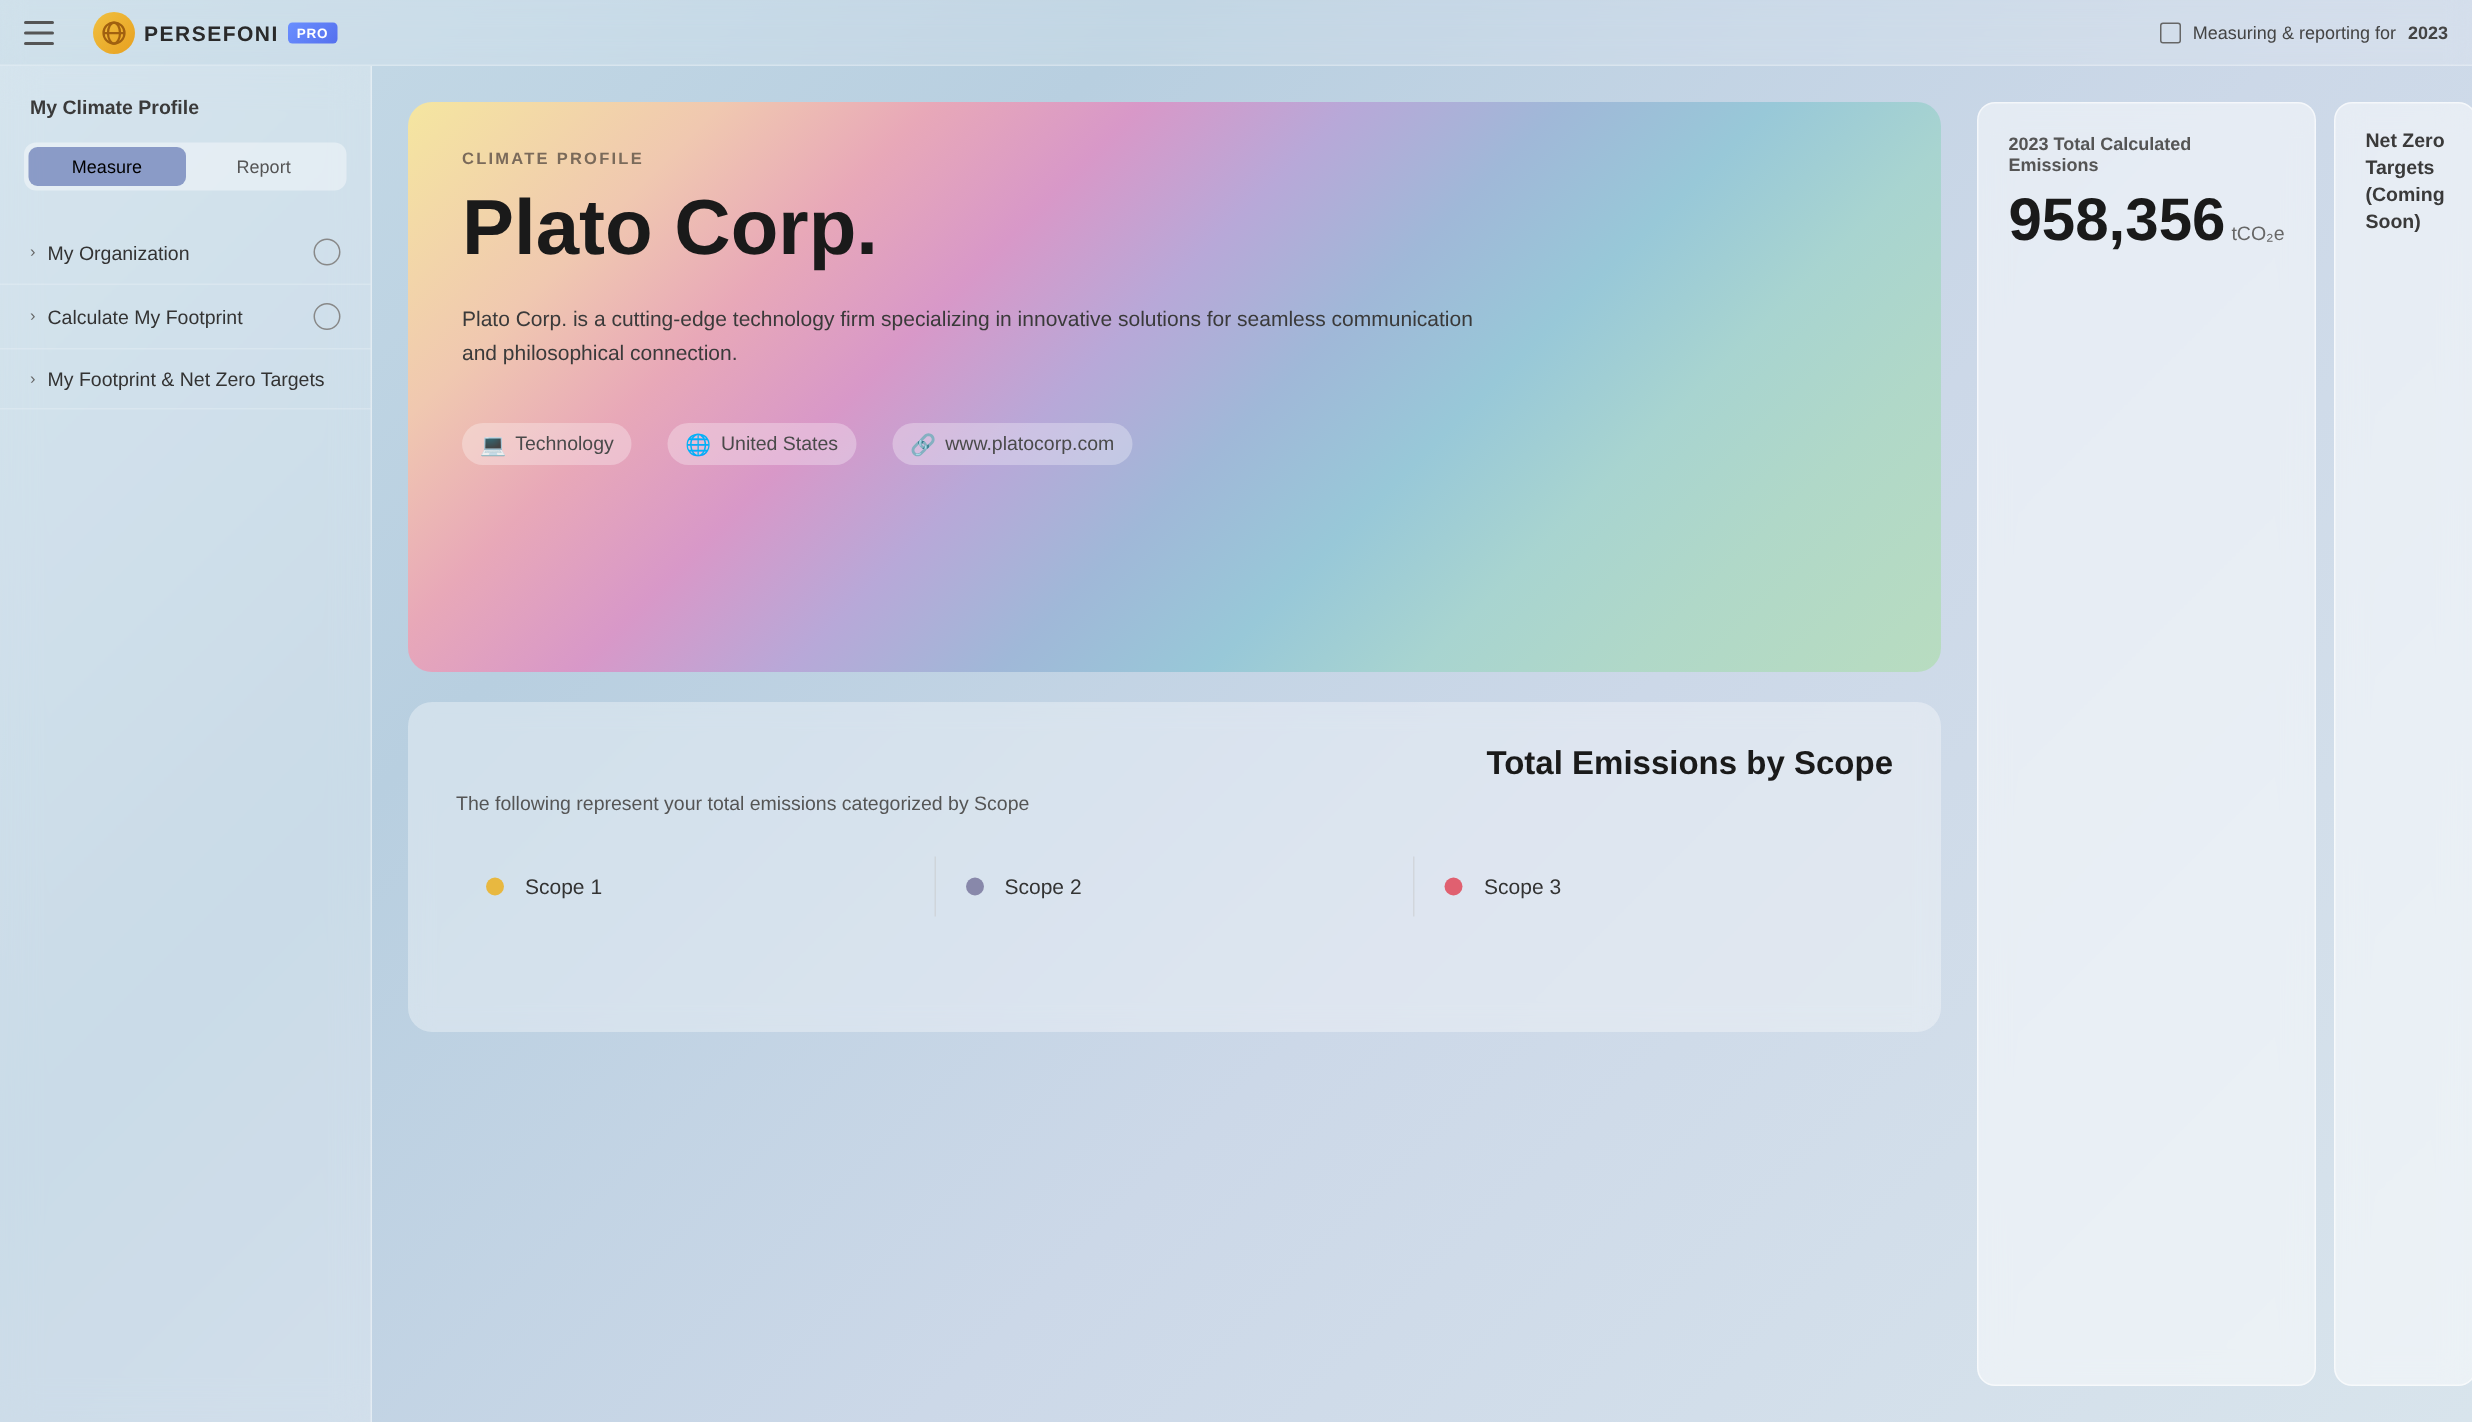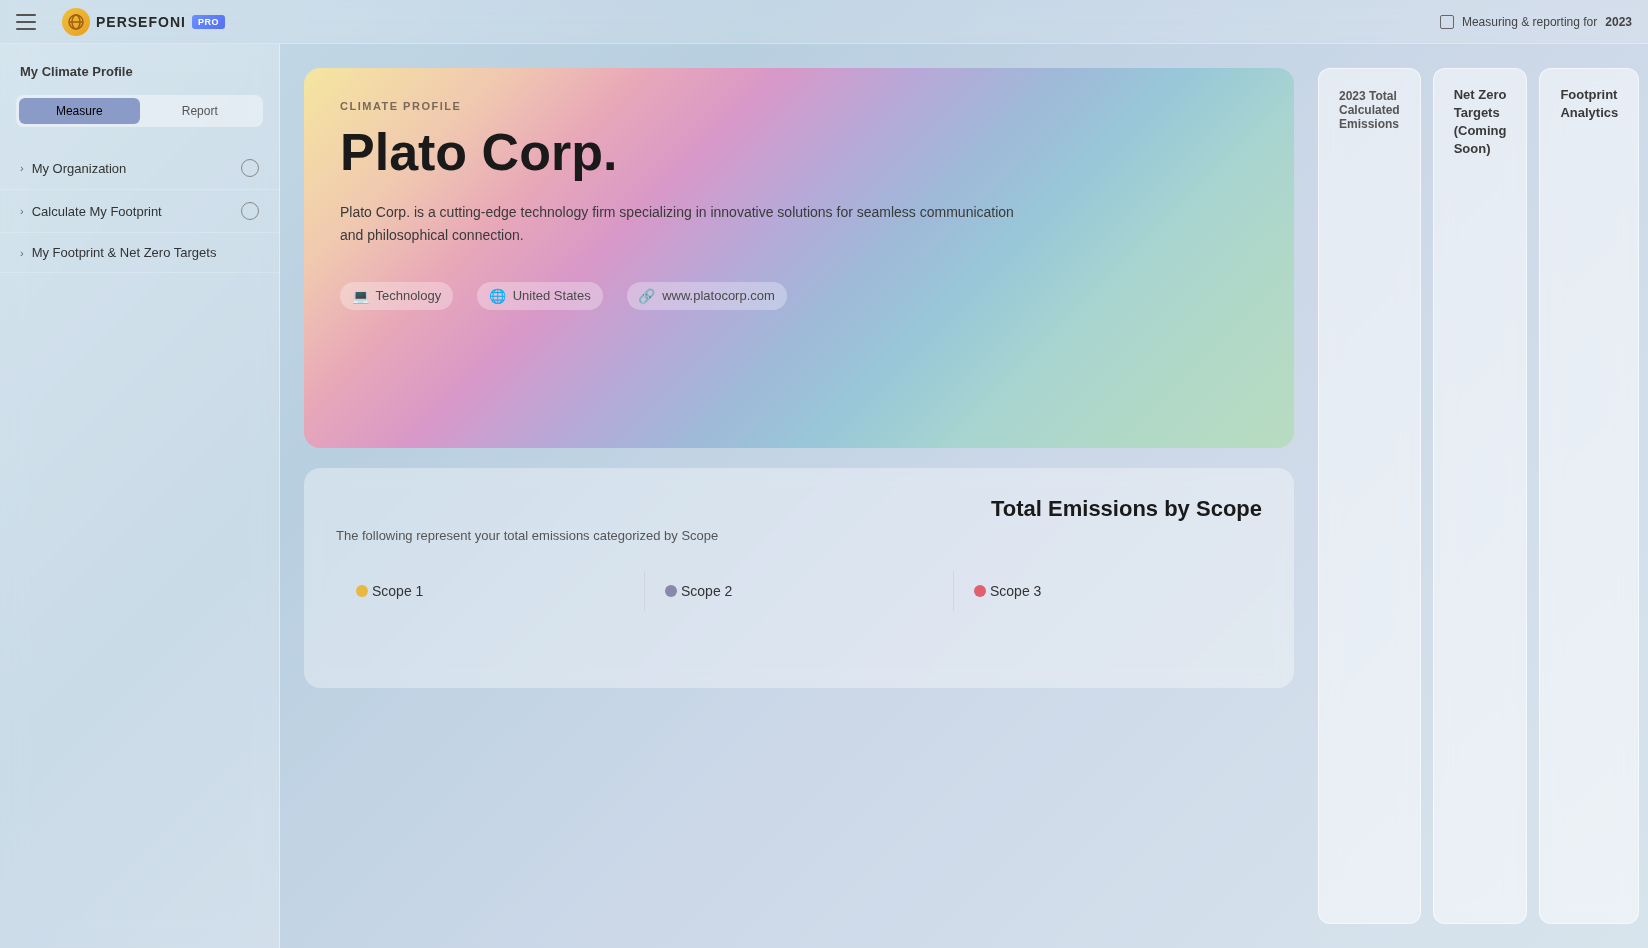--- a/index.html
+++ b/index.html
@@ -89,21 +89,21 @@
     }
 
     
     .main-layout {
       display: flex;
       flex: 1;
     }
 
     
     .sidebar {
-      width: 280px;
+      width: 248px;
       background: rgba(255,255,255,0.25);
       backdrop-filter: blur(12px);
       border-right: 1px solid rgba(255,255,255,0.4);
       padding: 20px 0;
       flex-shrink: 0;
     }
     .sidebar-title {
       font-size: 13px;
       font-weight: 600;
       color: #3a3a3a;
@@ -298,21 +298,21 @@
       margin-bottom: 28px;
     }
     .scope-legends {
       display: flex;
       gap: 0;
     }
     .scope-item {
       flex: 1;
       display: flex;
       align-items: center;
-      gap: 4px;
+      gap: 14px;
       padding: 12px 20px;
       border-right: 1px solid rgba(200,200,200,0.5);
     }
     .scope-item:last-child { border-right: none; }
     .scope-dot {
       width: 12px;
       height: 12px;
       border-radius: 50%;
       flex-shrink: 0;
     }
@@ -432,20 +432,24 @@
           </div>
         </div>
       </div>
 
     </main>
 
     <aside class="right-sidebar">
 
       <div class="right-panel emissions-panel">
         <div class="emissions-title">2023 Total Calculated Emissions</div>
+        <div class="emissions-value">
+          <span>958,356</span>
+          <span class="emissions-unit">tCO₂e</span>
+        </div>
       </div>
 
       <div class="right-panel" style="cursor:pointer;">
         <span class="panel-link">Net Zero Targets (Coming Soon)</span>
       </div>
 
       <div class="right-panel" style="cursor:pointer;">
         <span class="panel-link">Footprint Analytics</span>
       </div>
 

